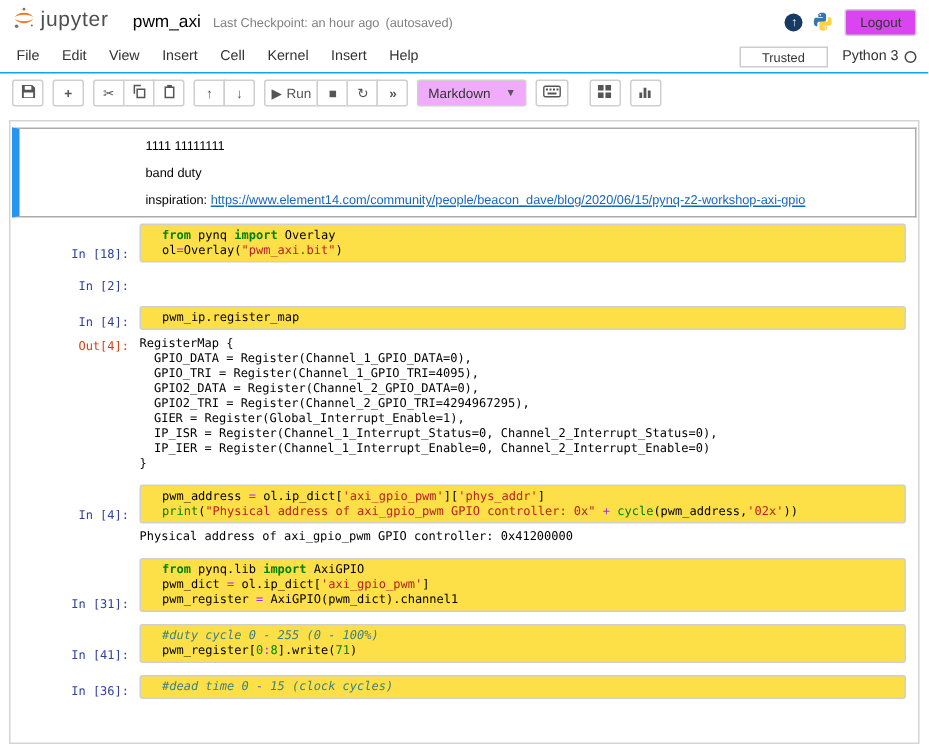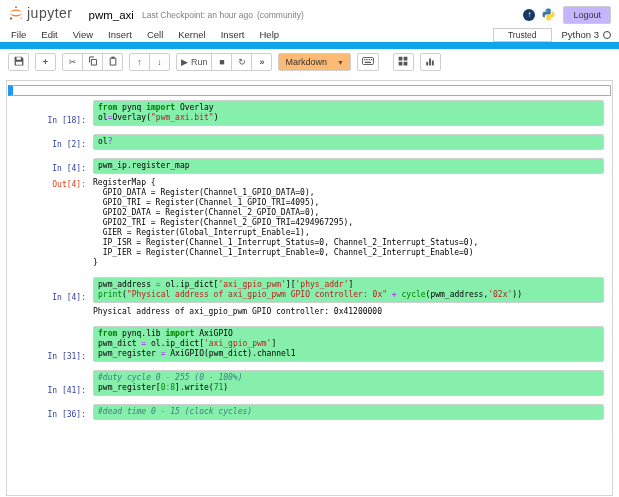--- a/index.html
+++ b/index.html
@@ -12,60 +12,60 @@
   .topbar { display:flex; align-items:center; padding:4px 8px 2px 8px; height:27px; }
   .logo { display:flex; align-items:flex-start; gap:3px; cursor:pointer; }
   .logo-text { font-size:14px; color:#4e4e4e; letter-spacing:.5px; }
   .nb-title { margin-left:16px; font-size:11.5px; color:#000; cursor:pointer; }
   .checkpoint { margin-left:8px; font-size:8.5px; color:#808080; }
   .autosaved { margin-left:4px; font-size:8.5px; color:#808080; }
   .spacer { flex:1; }
   .notif-icon { width:12px; height:12px; border-radius:50%; background:#173a64; color:#fff;
     font-size:8px; line-height:12px; text-align:center; margin-right:7px; cursor:pointer; }
   .py-logo { margin-right:8px; display:flex; }
-  .logout-btn { font-size:9px; color:#333; background:#c4b5fd; border:1px solid #ccc;
+  .logout-btn { font-size:9px; color:#333; background:#d946ef; border:1px solid #ccc;
     border-radius:2px; padding:3px 9px; cursor:pointer; }
   
   .menubar { display:flex; align-items:center; padding:0 8px; height:22px;
-    border-bottom:7px solid #0ea5e9; }
+    border-bottom:1px solid #0ea5e9; }
   .menu-item { font-size:9.5px; color:#333; padding:3px 8px 3px 3px; margin-right:4px; cursor:pointer; }
   .trusted { font-size:8.5px; color:#333; border:1px solid #ccc; padding:1px 14px; margin-right:10px; }
   .kernel-ind { display:flex; align-items:center; gap:4px; font-size:9.5px; color:#333; }
   .kernel-circle { width:8px; height:8px; border:1px solid #444; border-radius:50%; }
   
   .toolbar { display:flex; align-items:center; gap:6px; padding:4px 8px 5px 8px; height:27px; }
   .btn-group { display:flex; }
   .tb-btn { height:18px; min-width:21px; display:flex; align-items:center; justify-content:center;
     background:#fff; border:1px solid #cfcfcf; color:#555; font-size:9px; padding:0 4px;
     margin-right:-1px; cursor:pointer; }
   .btn-group .tb-btn:first-child { border-radius:2px 0 0 2px; }
   .btn-group .tb-btn:last-child { border-radius:0 2px 2px 0; margin-right:0; }
   .btn-group .tb-btn:only-child { border-radius:2px; }
   .run-btn { gap:3px; }
   .icon-glyph { font-size:9px; line-height:1; color:#555; }
   .cell-type-select { display:flex; align-items:center; gap:10px; height:18px; padding:0 6px;
-    background:#fdba74; border:1px solid #cfcfcf; border-radius:2px; font-size:9px; color:#333; cursor:pointer; }
+    background:#f0abfc; border:1px solid #cfcfcf; border-radius:2px; font-size:9px; color:#333; cursor:pointer; }
   .caret { font-size:7px; color:#555; }
   
   .nb-outer { padding:4px 6px 0 6px; }
   .nb-container { border:1px solid #d4d4d4; background:#fff; min-height:416px; padding:4px 1px; }
   .cell { border:1px solid transparent; border-left:5px solid transparent; padding:3px 4px; }
   .text_cell { display:flex; }
   .text_cell.selected { border:1px solid #ababab; border-left:5px solid #2196f3; }
   .prompt { flex:0 0 76px; width:76px; text-align:right; padding:3px 7px 0 0;
     font-family:"DejaVu Sans Mono", monospace; font-size:8px; line-height:10px; }
   .in-prompt { color:#303f9f; }
   .out-prompt { color:#d84315; }
   .text_cell_render { flex:1; font-size:8.5px; line-height:10px; padding:3px 4px 0 4px; }
   .text_cell_render p { margin:0 0 8px 0; }
   .text_cell_render p:last-child { margin-bottom:3px; }
   .md-link { color:#1565c0; text-decoration:underline; cursor:pointer; }
   .input-row { display:flex; align-items:flex-end; }
-  .input_area { flex:1; background:#86efac; border:1px solid #cfcfcf; border-radius:2px;
-    padding:2px 4px; margin-right:2px; cursor:text; }
+  .input_area { flex:1; background:#fde047; border:1px solid #cfcfcf; border-radius:2px;
+    padding:2px 14px; margin-right:2px; cursor:text; }
   pre { margin:0; font-family:"DejaVu Sans Mono", monospace; font-size:8px; line-height:10px; white-space:pre; }
   .cm-kw  { color:#008000; font-weight:bold; }
   .cm-str { color:#ba2121; }
   .cm-com { color:#408080; font-style:italic; }
   .cm-num { color:#080; }
   .cm-op  { color:#aa22ff; }
   .cm-bi  { color:#008000; }
   .output-row { display:flex; padding:3px 0 1px 0; }
   .output-text { padding-top:1px; color:#000; }
 </style>
@@ -80,21 +80,21 @@
         <path d="M12 6.8c-4.6 0-7.8 2.1-9.2 4.4 1.6-1.2 4.7-2.4 9.2-2.4s7.6 1.2 9.2 2.4C19.8 8.9 16.6 6.8 12 6.8z" fill="#f37726"></path>
         <path d="M12 17.2c4.6 0 7.8-2.1 9.2-4.4-1.6 1.2-4.7 2.4-9.2 2.4s-7.6-1.2-9.2-2.4c1.4 2.3 4.6 4.4 9.2 4.4z" fill="#f37726"></path>
         <circle cx="4.6" cy="20.2" r="1.8" fill="#767677"></circle>
         <circle cx="19.8" cy="19.6" r="1" fill="#767677"></circle>
       </svg>
     </span>
     <span class="logo-text">jupyter</span>
   </div>
   <span class="nb-title">pwm_axi</span>
   <span class="checkpoint">Last Checkpoint: an hour ago</span>
-  <span class="autosaved">(community)</span>
+  <span class="autosaved">(autosaved)</span>
   <div class="spacer"></div>
   <div class="notif-icon">↑</div>
   <span class="py-logo">
     <svg width="13" height="13" viewBox="0 0 24 24">
       <path fill="#3776ab" d="M11.9 1C6.3 1 6.5 3.6 6.5 3.6v2.7h5.6v.8H4.1S1 6.7 1 12.1s2.7 5.3 2.7 5.3h1.6v-2.6s-.1-2.7 2.7-2.7h5.5s2.6 0 2.6-2.5V4.2S16.5 1 11.9 1zM8.9 2.6c.6 0 1 .5 1 1s-.4 1-1 1-1-.5-1-1 .4-1 1-1z"></path>
       <path fill="#ffd43b" d="M12.1 23c5.6 0 5.4-2.6 5.4-2.6v-2.7h-5.6v-.8h7.9S23 17.3 23 11.9s-2.7-5.3-2.7-5.3h-1.6v2.6s.1 2.7-2.7 2.7h-5.5s-2.6 0-2.6 2.5v4.4S7.5 23 12.1 23zm3-1.6c-.6 0-1-.5-1-1s.4-1 1-1 1 .5 1 1-.4 1-1 1z"></path>
     </svg>
   </span>
   <button class="logout-btn">Logout</button>
 </div>
@@ -206,36 +206,38 @@
           </svg>
       </span>
     </div>
   </div>
 </div>
 
 <div class="nb-outer">
   <div class="nb-container" id="notebook">
       <div class="cell text_cell selected">
         <div class="prompt"></div>
+        <div class="text_cell_render">
+          <p>1111 11111111</p>
+          <p>band duty</p>
+          <p><span>inspiration: </span><a class="md-link">https://www.element14.com/community/people/beacon_dave/blog/2020/06/15/pynq-z2-workshop-axi-gpio</a></p>
+        </div>
       </div>
       <div class="cell code_cell">
         <div class="input-row">
           <div class="prompt in-prompt">In [18]:</div>
           <div class="input_area">
             <pre><span class="cm-kw">from</span><span> pynq </span><span class="cm-kw">import</span><span> Overlay</span>
 <span>ol</span><span class="cm-op">=</span><span>Overlay(</span><span class="cm-str">"pwm_axi.bit"</span><span>)</span></pre>
           </div>
         </div>
       </div>
       <div class="cell code_cell">
         <div class="input-row">
           <div class="prompt in-prompt">In [2]:</div>
-          <div class="input_area">
-            <pre><span>ol</span><span class="cm-op">?</span></pre>
-          </div>
         </div>
       </div>
       <div class="cell code_cell">
         <div class="input-row">
           <div class="prompt in-prompt">In [4]:</div>
           <div class="input_area">
             <pre><span>pwm_ip.register_map</span></pre>
           </div>
         </div>
         <div class="output-row">

